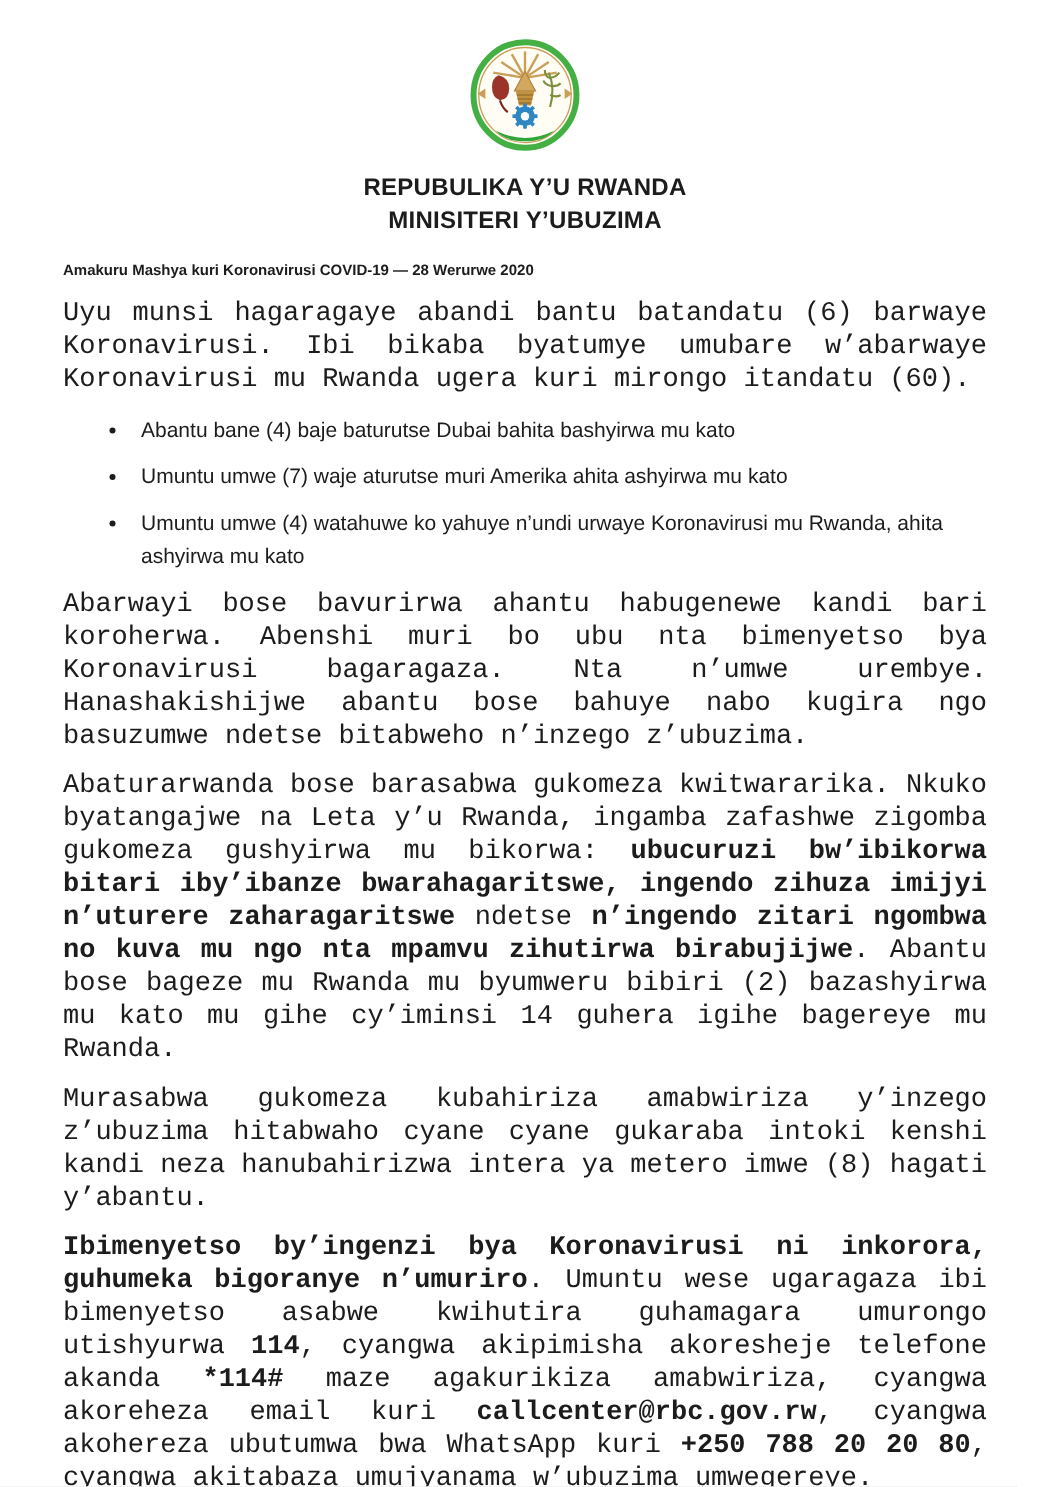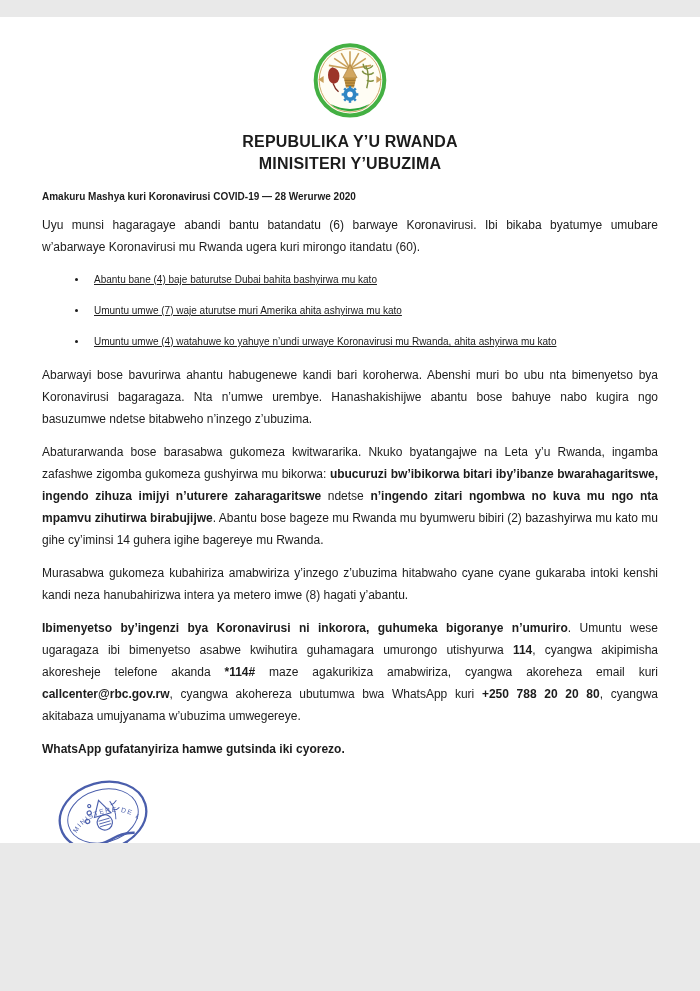--- a/index.html
+++ b/index.html
@@ -1,29 +1,29 @@
 <!DOCTYPE html>
 <html><head>
 <meta charset="utf-8">
 <style>
   html,body{margin:0;padding:0;background:#e9e9e9;}
   .page{
-    width:700px;height:826px;margin:17px auto;background:#ffffff;
+    width:700px;height:991px;margin:0 auto;background:#ffffff;
     font-family:"Liberation Sans",sans-serif;color:#1c1c1c;
     position:relative;overflow:hidden;box-sizing:border-box;
   }
   .header{text-align:center;padding-top:22px;}
   .logo{width:88px;height:88px;display:inline-block;}
   .gov-line{font-weight:700;font-size:16px;line-height:22px;letter-spacing:.2px;}
   .content{padding:0 42px;}
   .doc-title{font-size:10px;font-weight:700;margin:16px 0 12px;}
-  .para{font-size:12px;line-height:22px;text-align:justify;margin:0 0 11px;}
+  .para{font-size:18px;line-height:22px;text-align:justify;margin:0 0 11px;font-family:Liberation Mono, monospace;}
   .para strong{font-weight:700;}
   ul.points{margin:2px 0 11px;padding:0 0 0 46px;list-style:disc;}
-  ul.points li{font-size:10px;line-height:22px;margin-bottom:9px;padding-left:6px;text-decoration:underline;}
+  ul.points li{font-size:14px;line-height:22px;margin-bottom:9px;padding-left:6px;}
   .closing{font-weight:700;}
   .footer{padding:2px 42px 0;}
   .stamp{width:122px;height:86px;display:block;margin-left:0px;}
   .ministry-footer{font-weight:700;font-size:15px;margin-top:12px;}
 </style>
 </head>
 <body>
 
 <div class="page">
 

